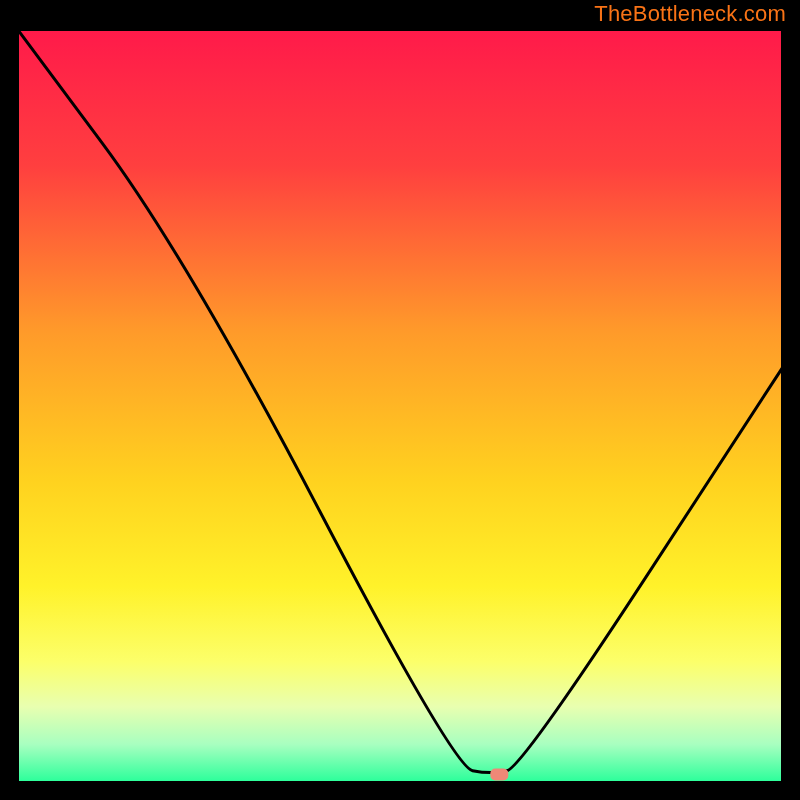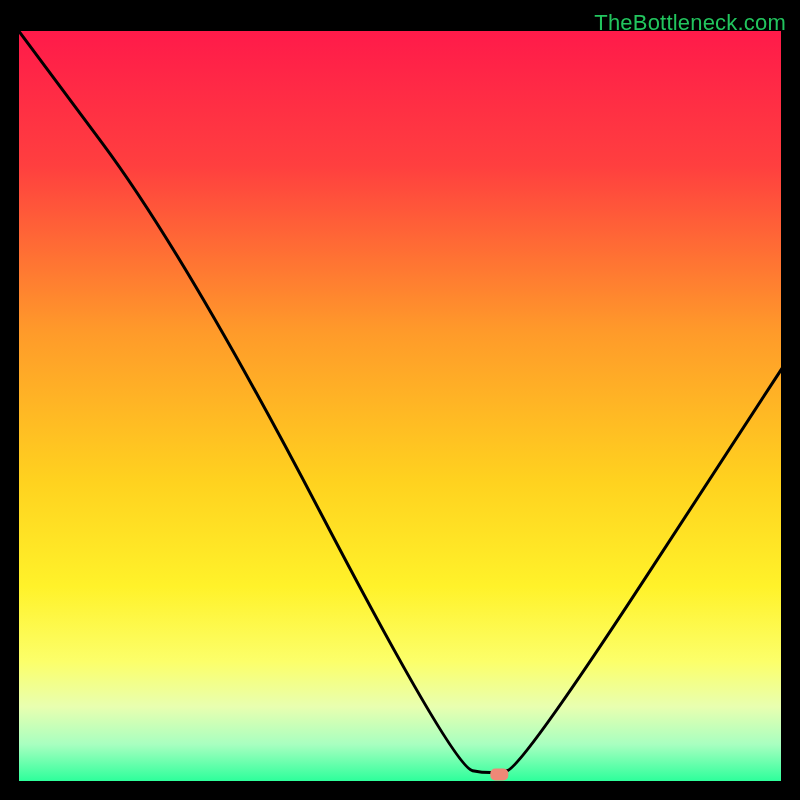--- a/index.html
+++ b/index.html
@@ -6,23 +6,23 @@
     margin: 0;
     padding: 0;
     width: 800px;
     height: 800px;
     background: #000;
     font-family: Arial, Helvetica, sans-serif;
     position: relative;
   }
   .watermark {
     position: absolute;
-    top: 10px;
+    top: 1px;
     right: 14px;
-    color: #22c55e;
+    color: #f97316;
     font-size: 22px;
     font-weight: 500;
     z-index: 10;
     letter-spacing: 0.2px;
   }
   .plot {
     position: absolute;
     left: 18px;
     top: 30px;
     width: 764px;

